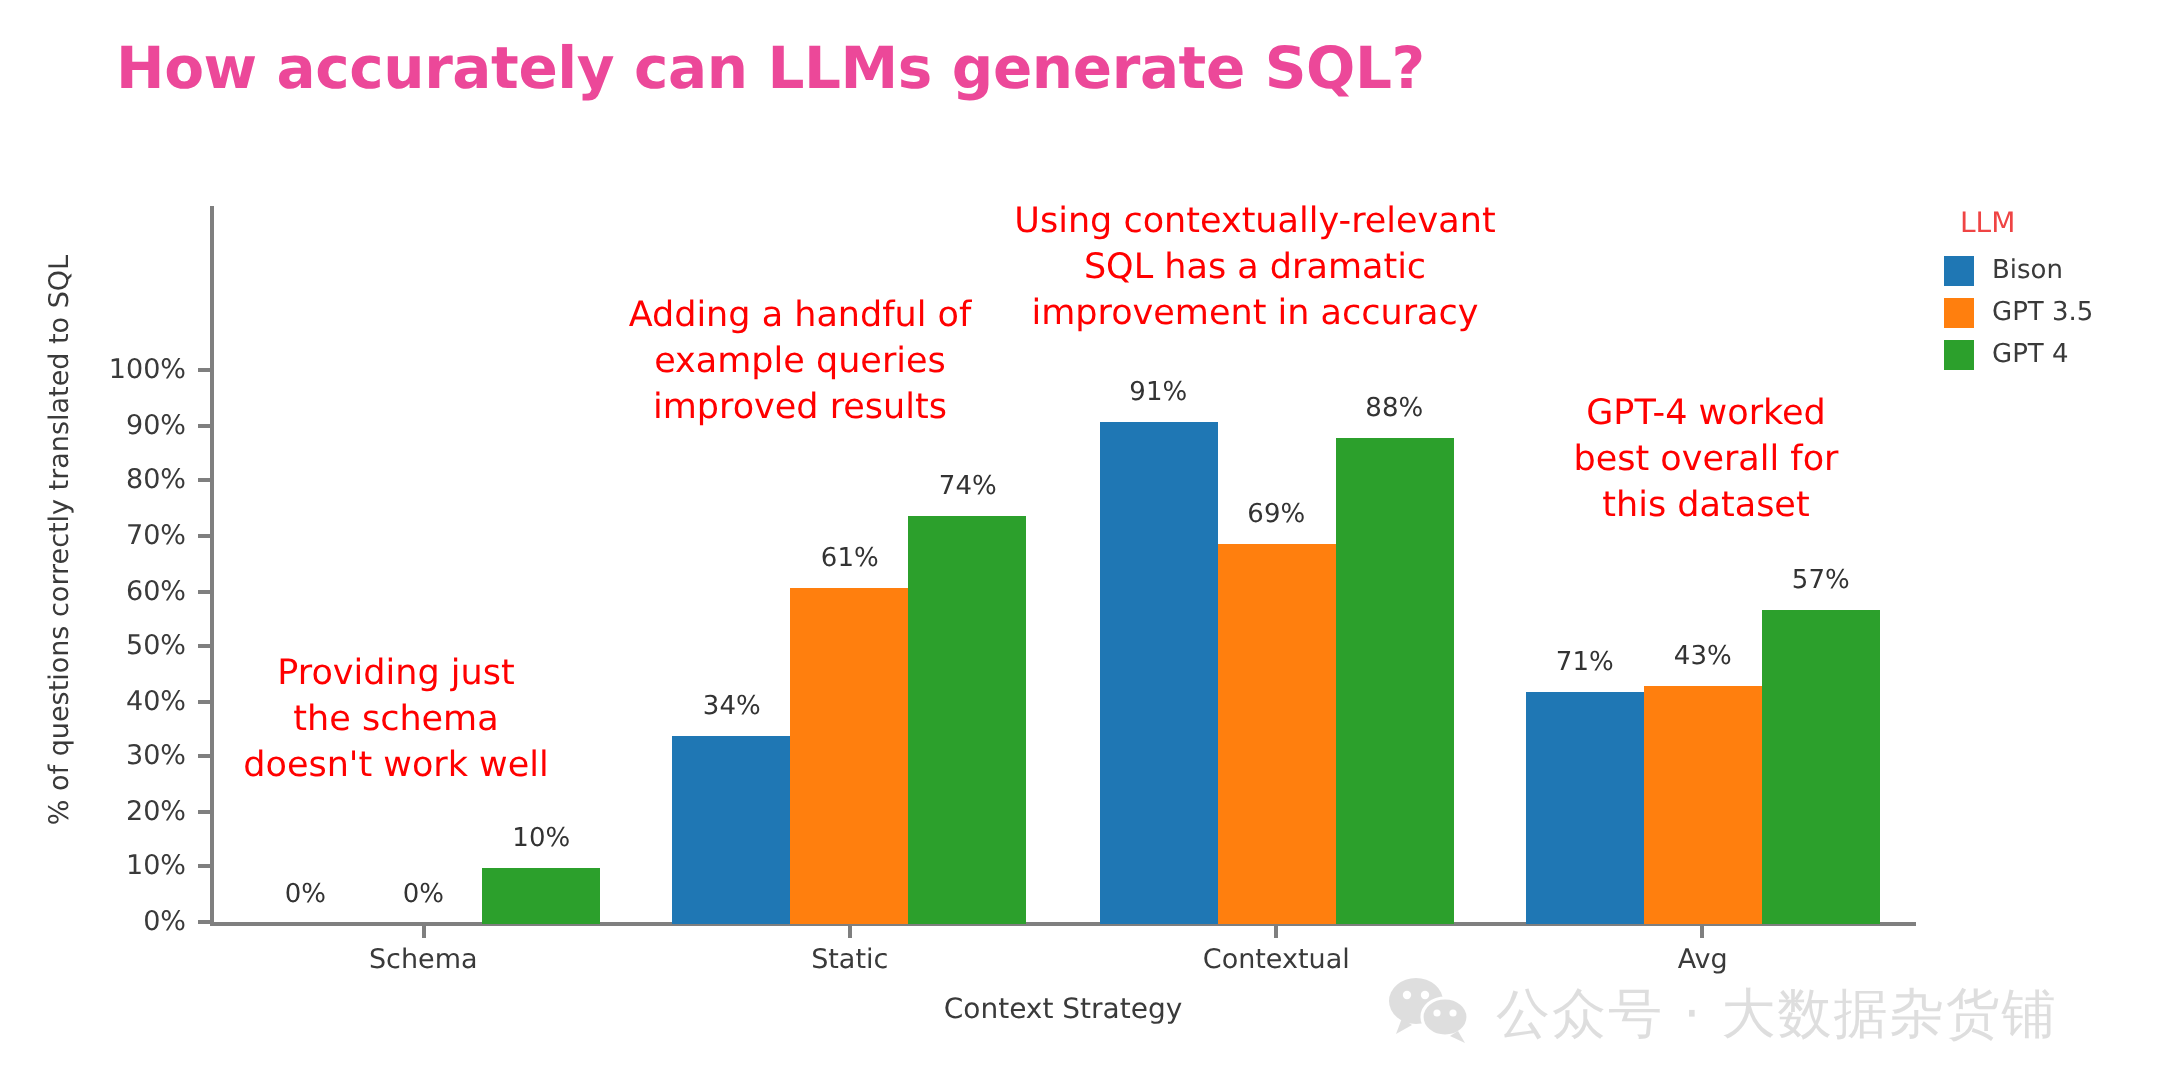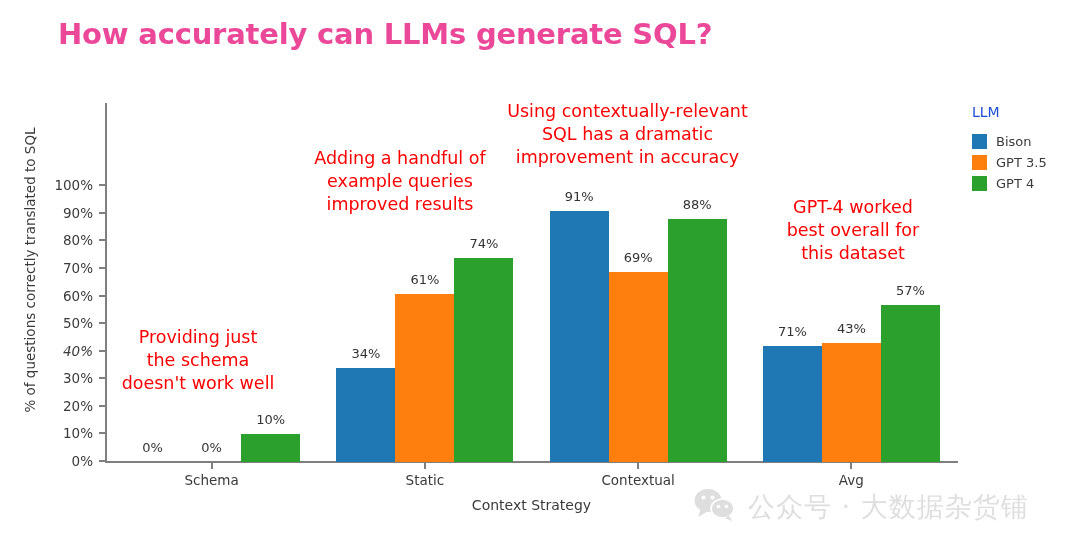--- a/index.html
+++ b/index.html
@@ -158,26 +158,27 @@
   }
 
   
   .legend {
     position: absolute;
     left: 972px;
     top: 104px;
   }
   .legend-title {
     font-size: 14px;
-    color: #1d4ed8;
+    color: #ef4444;
     margin-bottom: 8px;
+    margin-left: 8px;
   }
   .legend-row {
     display: flex;
-    align-items: flex-end;
+    align-items: flex-start;
     height: 21px;
   }
   .legend-swatch {
     width: 15px;
     height: 15px;
     margin-right: 9px;
     flex: 0 0 auto;
   }
   .legend-text {
     font-size: 13px;
@@ -225,21 +226,21 @@
         <span class="ymark"></span>
       </div>
       <div class="ytick" style="top: 397.86px; width: 105px;">
         <span class="ylabel">20%</span>
         <span class="ymark"></span>
       </div>
       <div class="ytick" style="top: 370.29px; width: 105px;">
         <span class="ylabel">30%</span>
         <span class="ymark"></span>
       </div>
-      <div class="ytick" style="top: 342.72px; width: 105px; font-style: italic;">
+      <div class="ytick" style="top: 342.72px; width: 105px;">
         <span class="ylabel">40%</span>
         <span class="ymark"></span>
       </div>
       <div class="ytick" style="top: 315.15px; width: 105px; margin-left: 12px;">
         <span class="ylabel">50%</span>
         <span class="ymark"></span>
       </div>
       <div class="ytick" style="top: 287.58px; width: 105px;">
         <span class="ylabel">60%</span>
         <span class="ymark"></span>

